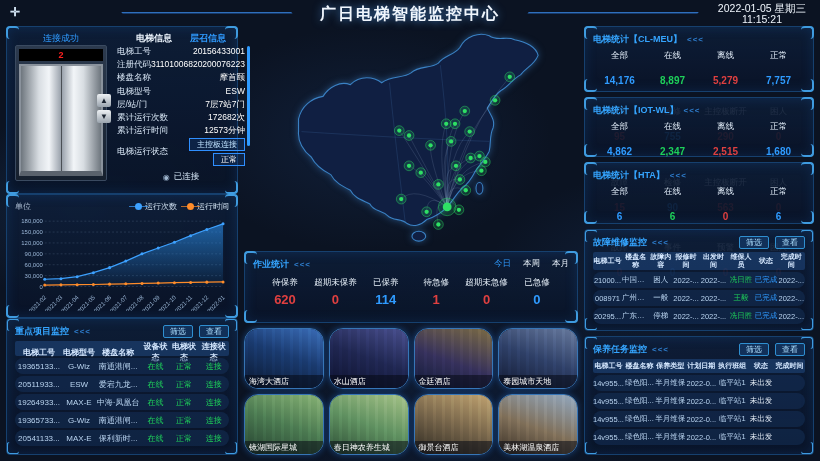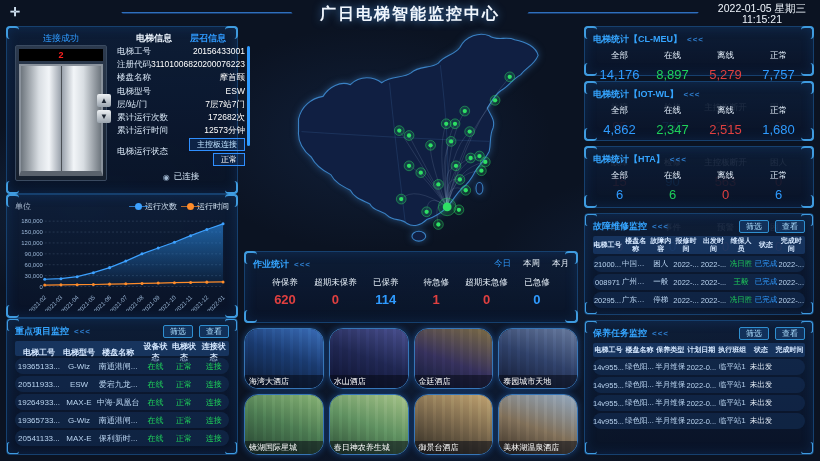--- a/index.html
+++ b/index.html
@@ -116,22 +116,22 @@
   .card:nth-of-type(4) .photo{background:linear-gradient(200deg,#66789c 0%,#2e3f66 50%,#121a33 100%)}
   .card:nth-of-type(5) .photo{background:linear-gradient(200deg,#86b274 0%,#4a7850 50%,#254230 100%)}
   .card:nth-of-type(6) .photo{background:linear-gradient(200deg,#a4c286 0%,#5f9060 50%,#2d4e36 100%)}
   .card:nth-of-type(7) .photo{background:linear-gradient(200deg,#c0a270 0%,#6e5e46 55%,#2e2a22 100%)}
   .card:nth-of-type(8) .photo{background:linear-gradient(200deg,#92a8c0 0%,#7e6e58 55%,#3a3026 100%)}
   .cap{position:absolute;left:0;right:0;bottom:0;background:rgba(5,10,20,.55);color:#fff;font-size:8px;padding:1px 4px;white-space:nowrap;overflow:hidden}
   
   .stat-panel .grid8{display:grid;grid-template-columns:repeat(4,1fr);row-gap:20px;margin-top:4px}
   .item{text-align:center}
   .i-label{font-size:8.5px;color:#e3eefa;white-space:nowrap}
-  .i-value{font-size:13px;font-weight:normal;margin-top:5px}
-  .p-clmeu{height:50px}.p-iot{height:60px}.p-hta{height:62px}
+  .i-value{font-size:10px;font-weight:bold;margin-top:13px}
+  .p-clmeu{height:66px}.p-iot{height:60px}.p-hta{height:62px}
   .p-fault{height:102px;display:flex;flex-direction:column;overflow:hidden}
   .p-maint{flex:1;display:flex;flex-direction:column;overflow:hidden}
   .ft .thead,.ft .tr{grid-template-columns:.95fr .9fr .75fr .9fr .9fr .9fr .75fr .9fr}
   .mt .thead,.mt .tr{grid-template-columns:1fr 1fr 1fr 1fr 1fr .85fr 1fr}
   .ft .th,.mt .th{font-size:7px;line-height:8px;padding:1px 0}
   .ft .td,.mt .td{font-size:7.5px}
   .ft .thead{height:18px}.mt .thead{height:14px}
   .ft .tr,.mt .tr{height:16px}
   .ft .td:nth-child(6){color:#1ed05a}
   .ft .td:nth-child(7){color:#2f9bff}

